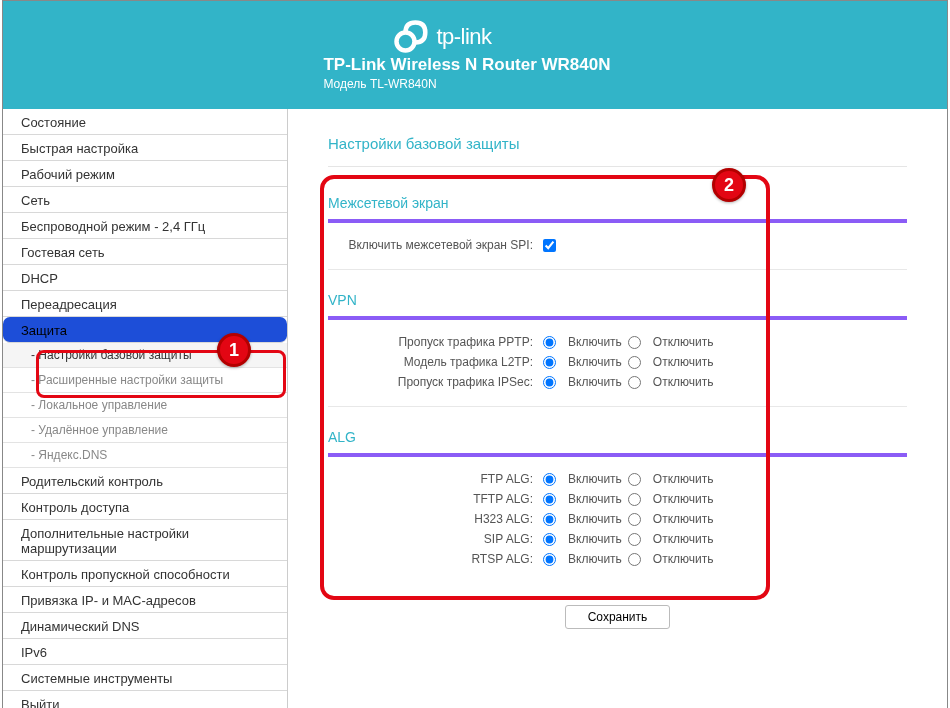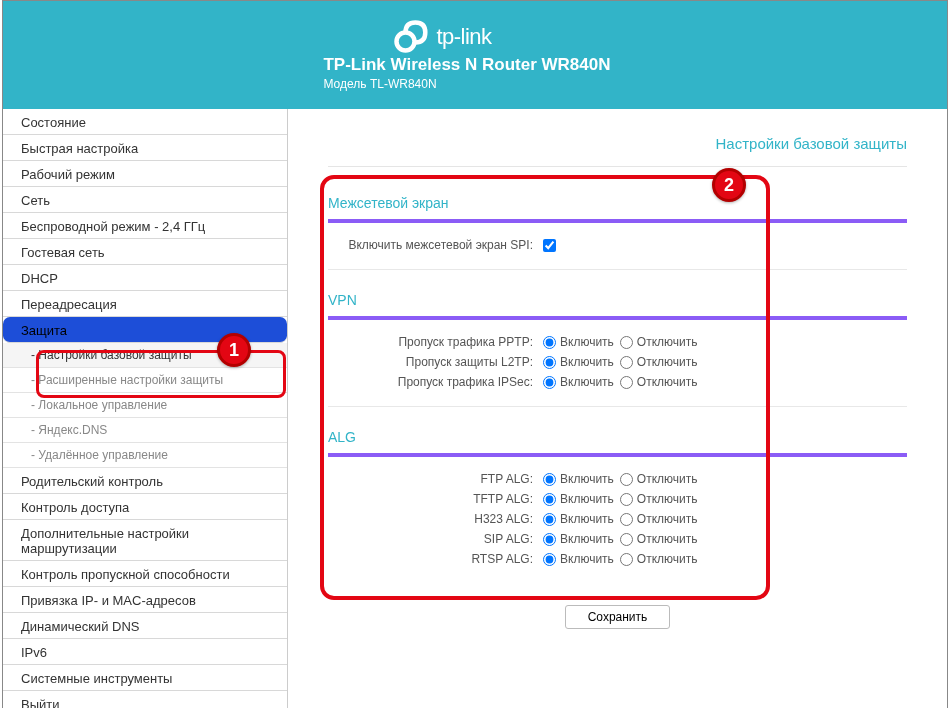--- a/index.html
+++ b/index.html
@@ -109,21 +109,20 @@
     padding: 26px 40px;
     position: relative;
     overflow: auto;
   }
   .page-title {
     color: #32b4c8;
     font-size: 15px;
     margin-bottom: 28px;
     border-bottom: 1px solid #e5e5e5;
     padding-bottom: 14px;
-    text-align: right;
   }
   .main-box {
     position: absolute;
     left: 320px;
     top: 175px;
     width: 450px;
     height: 425px;
     border: 4px solid #e30613;
     border-radius: 14px;
     pointer-events: none;
@@ -151,21 +150,21 @@
   .form-control {
     display: flex;
     align-items: center;
     gap: 6px;
   }
   .form-control label {
     font-size: 12px;
     color: #555;
     display: flex;
     align-items: center;
-    gap: 4px;
+    gap: 12px;
   }
   .section-block {
     margin-bottom: 22px;
     padding-bottom: 14px;
     border-bottom: 1px solid #e8e8e8;
   }
   .section-block.last { border-bottom: none; }
   .save-row {
     text-align: center;
     margin-top: 16px;
@@ -213,22 +212,22 @@
         <div class="sidebar-item">Рабочий режим</div>
         <div class="sidebar-item">Сеть</div>
         <div class="sidebar-item">Беспроводной режим - 2,4 ГГц</div>
         <div class="sidebar-item">Гостевая сеть</div>
         <div class="sidebar-item">DHCP</div>
         <div class="sidebar-item">Переадресация</div>
         <div class="sidebar-item active">Защита</div>
         <div class="sidebar-subitem active">- Настройки базовой защиты</div>
         <div class="sidebar-subitem">- Расширенные настройки защиты</div>
         <div class="sidebar-subitem">- Локальное управление</div>
+        <div class="sidebar-subitem">- Удалённое управление</div>
         <div class="sidebar-subitem">- Яндекс.DNS</div>
-        <div class="sidebar-subitem">- Удалённое управление</div>
         <div class="sidebar-item">Родительский контроль</div>
         <div class="sidebar-item">Контроль доступа</div>
         <div class="sidebar-item">Дополнительные настройки маршрутизации</div>
         <div class="sidebar-item">Контроль пропускной способности</div>
         <div class="sidebar-item">Привязка IP- и MAC-адресов</div>
         <div class="sidebar-item">Динамический DNS</div>
         <div class="sidebar-item">IPv6</div>
         <div class="sidebar-item">Системные инструменты</div>
         <div class="sidebar-item">Выйти</div>
       </div>
@@ -256,21 +255,21 @@
                   <input type="radio" name="vpn-0" checked="" style="">
                   <span>Включить</span>
                 </label>
                 <label>
                   <input type="radio" name="vpn-0" style="">
                   <span>Отключить</span>
                 </label>
               </div>
             </div>
             <div class="form-row">
-              <div class="form-label">Пропуск защиты L2TP:</div>
+              <div class="form-label">Модель трафика L2TP:</div>
               <div class="form-control">
                 <label>
                   <input type="radio" name="vpn-1" checked="" style="">
                   <span>Включить</span>
                 </label>
                 <label>
                   <input type="radio" name="vpn-1" style="">
                   <span>Отключить</span>
                 </label>
               </div>

